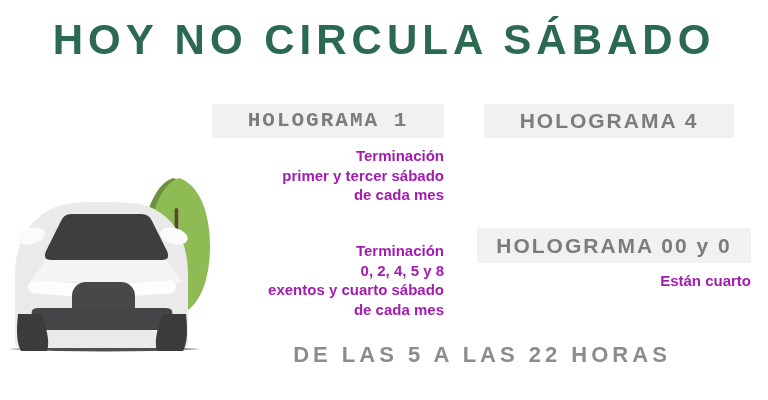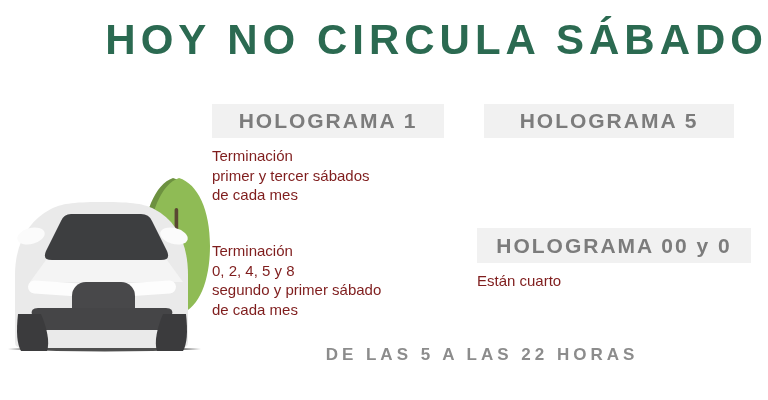--- a/index.html
+++ b/index.html
@@ -1,42 +1,42 @@
 <!DOCTYPE html>
 <html><head>
 <meta charset="utf-8">
 <style>
   html,body{margin:0;padding:0;background:#ffffff;}
   .canvas{
     position:relative;width:768px;height:400px;background:#ffffff;overflow:hidden;
     font-family:"Liberation Sans",sans-serif;
   }
   .title{
-    position:absolute;top:16px;left:0;width:768px;text-align:right;
+    position:absolute;top:16px;left:0;width:768px;text-align:center;
     font-size:42px;font-weight:bold;color:#2b6a51;letter-spacing:5px;white-space:nowrap;
   }
   .hdr{
     position:absolute;height:34px;background:#f1f1f1;color:#7c7c7c;
     font-weight:bold;font-size:21px;letter-spacing:2px;text-align:center;line-height:34px;
     white-space:nowrap;
   }
-  .hdr1{left:212px;top:104px;width:232px;}
+  .hdr1{left:212px;top:104px;width:232px;font-family:Liberation Mono, monospace;}
   .hdr2{left:484px;top:104px;width:250px;}
   .hdr00{left:477px;top:228px;width:274px;height:35px;line-height:35px;}
   .txt{
-    position:absolute;color:#7f1d1d;font-weight:normal;font-size:15px;line-height:19.5px;
-    text-align:left;white-space:nowrap;
+    position:absolute;color:#a21caf;font-weight:bold;font-size:15px;line-height:19.5px;
+    text-align:right;white-space:nowrap;
   }
   .blk1a{left:212px;top:146px;width:232px;}
   .blk1b{left:212px;top:241px;width:232px;}
   .blk2a{left:484px;top:146px;width:250px;}
   .blk00a{left:477px;top:271px;width:274px;}
   .footer{
     position:absolute;top:341px;left:212px;width:540px;text-align:center;
-    font-size:17px;font-weight:bold;color:#8c8c8c;letter-spacing:4px;line-height:27px;
+    font-size:22px;font-weight:bold;color:#8c8c8c;letter-spacing:4px;line-height:27px;
     white-space:nowrap;
   }
   .illu{position:absolute;left:5px;top:172px;width:210px;height:190px;}
 </style>
 </head>
 <body>
 
 <div class="canvas">
 
   <div class="title">HOY NO CIRCULA SÁBADO</div>
@@ -69,31 +69,31 @@
       <path d="M33,136 L161,136 Q169,136 167,143 L164,153 Q163,158 156,158 L38,158 Q31,158 30,153 L27,143 Q25,136 33,136 Z" fill="#454547"></path>
 
       <path d="M13,142 C11,160 12,172 16,179 L42,179 C45,170 42,156 36,142 Z" fill="#3b3b3d"></path>
       <path d="M181,142 C183,160 182,172 178,179 L152,179 C149,170 152,156 158,142 Z" fill="#3b3b3d"></path>
     </g>
   </svg>
 
   <div class="hdr hdr1">HOLOGRAMA 1</div>
   <div class="txt blk1a">
     <div>Terminación</div>
-    <div>primer y tercer sábados</div>
+    <div>primer y tercer sábado</div>
     <div>de cada mes</div>
   </div>
   <div class="txt blk1b">
     <div>Terminación</div>
     <div>0, 2, 4, 5 y 8</div>
-    <div>segundo y primer sábado</div>
+    <div>exentos y cuarto sábado</div>
     <div>de cada mes</div>
   </div>
 
-  <div class="hdr hdr2">HOLOGRAMA 5</div>
+  <div class="hdr hdr2">HOLOGRAMA 4</div>
 
   <div class="hdr hdr00">HOLOGRAMA 00 y 0</div>
   <div class="txt blk00a">
     <div>Están cuarto</div>
   </div>
 
   <div class="footer">DE LAS 5 A LAS 22 HORAS</div>
 
 </div>
 

